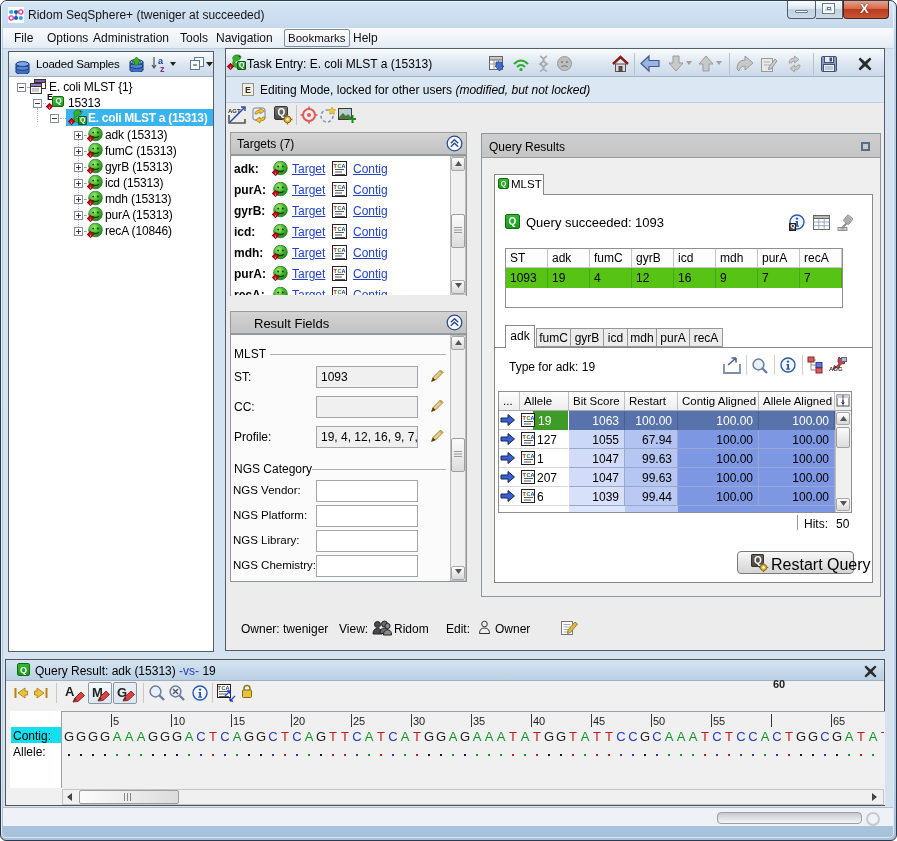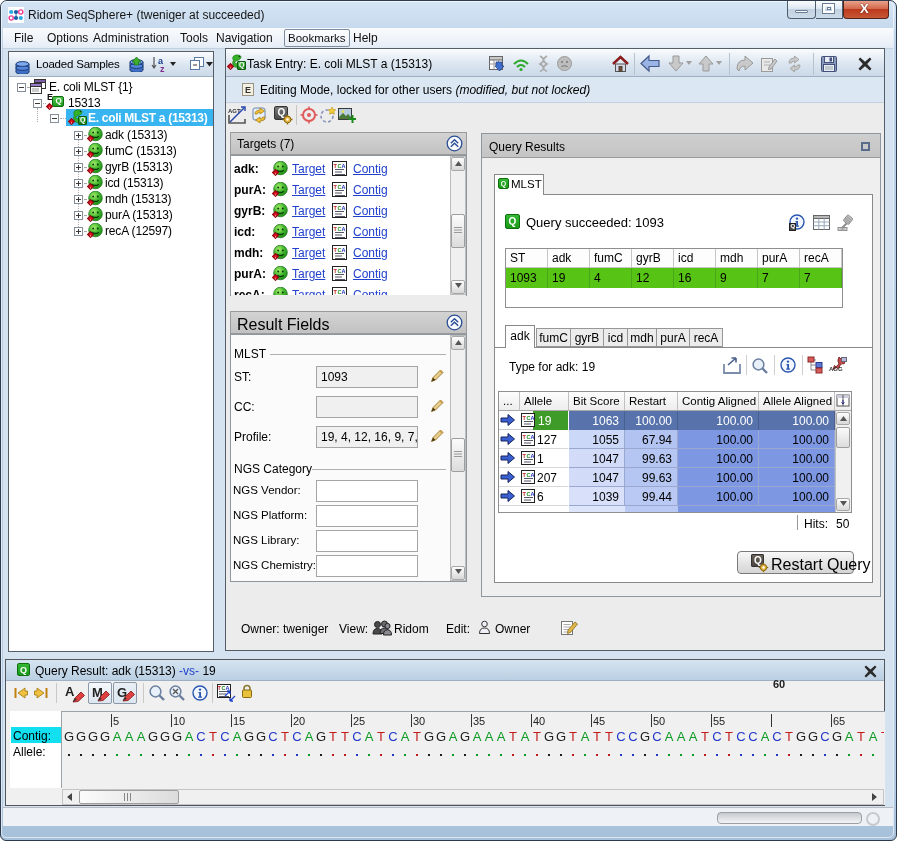--- a/index.html
+++ b/index.html
@@ -288,21 +288,21 @@
       </defs>
 <circle cx="8.5" cy="7" r="6.8" fill="url(#sg)" stroke="#116a0e" stroke-width="0.7"></circle>
 <circle cx="6.2" cy="5.6" r="1" fill="#083c06"></circle>
       <circle cx="10.8" cy="5.6" r="1" fill="#083c06"></circle>
 <path d="M5.2 9.2 Q8.5 12 11.8 9.2" stroke="#083c06" stroke-width="1.4" fill="none"></path>
     </svg>
 <div class="a" style="left:1px;top:9px;width:5px;height:5px;background:#e31021;border:1px solid #8a0a14;transform:rotate(45deg);">
       <div style="position:absolute;left:1.5px;top:1.5px;width:1.5px;height:1.5px;background:#fff;"></div>
     </div>
   </div>
-<div class="a trtext" style="left:105px;top:224px;">recA (12597)</div>
+<div class="a trtext" style="left:105px;top:224px;">recA (10846)</div>
 <div class="a panel" style="left:225px;top:48px;width:660px;height:603px;background:#ececec;"></div>
 <div class="a phead" style="left:226px;top:49px;width:658px;height:28px;"></div>
 <div class="a" style="left:228px;top:54px;width:18px;height:17px;">
 <svg width="18" height="17" style="position:absolute;left:0;top:0">
       <path d="M9 1 C13 1 14 3 12 5 C10 7 8 6 7 8 C6 10 9 10 11 9 C14 8 15 10 13 12 C11 14 6 14 5 11 C4 8 6 7 5 5 C4 3 6 1 9 1 Z" fill="#35b22a" stroke="#1a7a12" stroke-width="0.7"></path>
 <circle cx="11.5" cy="2.5" r="0.8" fill="#0c3a08"></circle>
     </svg>
 <div style="position:absolute;left:9px;top:7px;width:9px;height:9px;background:linear-gradient(#4fc44f,#157a15);border:1px solid #0d5b0d;border-radius:1px;"></div>
 <span style="position:absolute;left:11px;top:6.5px;font-size:7px;font-weight:bold;color:#fff;">Q</span>
 <div class="a" style="left:0px;top:10px;width:5px;height:5px;background:#e31021;border:1px solid #8a0a14;transform:rotate(45deg);">
@@ -659,21 +659,21 @@
 <svg class="a" style="left:455px;top:161px" width="7" height="6">
     <path d="M3.5 0 L7 5 L0 5 Z" fill="#555"></path>
   </svg>
 <div class="sbbtn" style="left:451px;top:280px;width:14px;height:14px;"></div>
 <svg class="a" style="left:455px;top:283px" width="7" height="6">
     <path d="M3.5 5 L7 0 L0 0 Z" fill="#555"></path>
   </svg>
 <div class="sbthh" style="left:451px;top:214px;width:14px;height:34px;"></div>
 <div class="a" style="left:454px;top:227px;width:8px;height:1px;background:#999;box-shadow:0 2.5px 0 #999,0 5px 0 #999;"></div>
 <div class="a ghead" style="left:230px;top:311px;width:237px;height:23px;"></div>
-<div class="a" style="left:237px;top:316px;font-size:16px;">Result Fields</div>
+<div class="a" style="left:254px;top:316px;font-size:13px;">Result Fields</div>
 <svg class="a" style="left:446px;top:314px" width="17" height="17">
 <circle cx="8.5" cy="8.5" r="7.3" fill="#fafcff" stroke="#2a4f94" stroke-width="1.3"></circle>
 <path d="M4.8 8.2 L8.5 4.8 L12.2 8.2" fill="none" stroke="#2a4f94" stroke-width="1.5"></path>
 <path d="M4.8 11.7 L8.5 8.3 L12.2 11.7" fill="none" stroke="#2a4f94" stroke-width="1.5"></path>
   </svg>
 <div class="a" style="left:230px;top:334px;width:237px;height:248px;background:#fbfbfb;border:1px solid #8c979f;"></div>
 <div class="a" style="left:234px;top:347px;font-size:12px;">MLST</div>
 <div class="a" style="left:270px;top:354px;width:176px;height:1px;background:#b0b0b0;"></div>
 <div class="a" style="left:234px;top:370px;font-size:12px;">ST:</div>
 <div class="a" style="left:316px;top:366px;width:102px;height:22px;background:#f0f0f0;border:1px solid #a5a5a5;font-size:12px;line-height:20px;padding-left:4px;white-space:nowrap;overflow:hidden;">1093</div>

